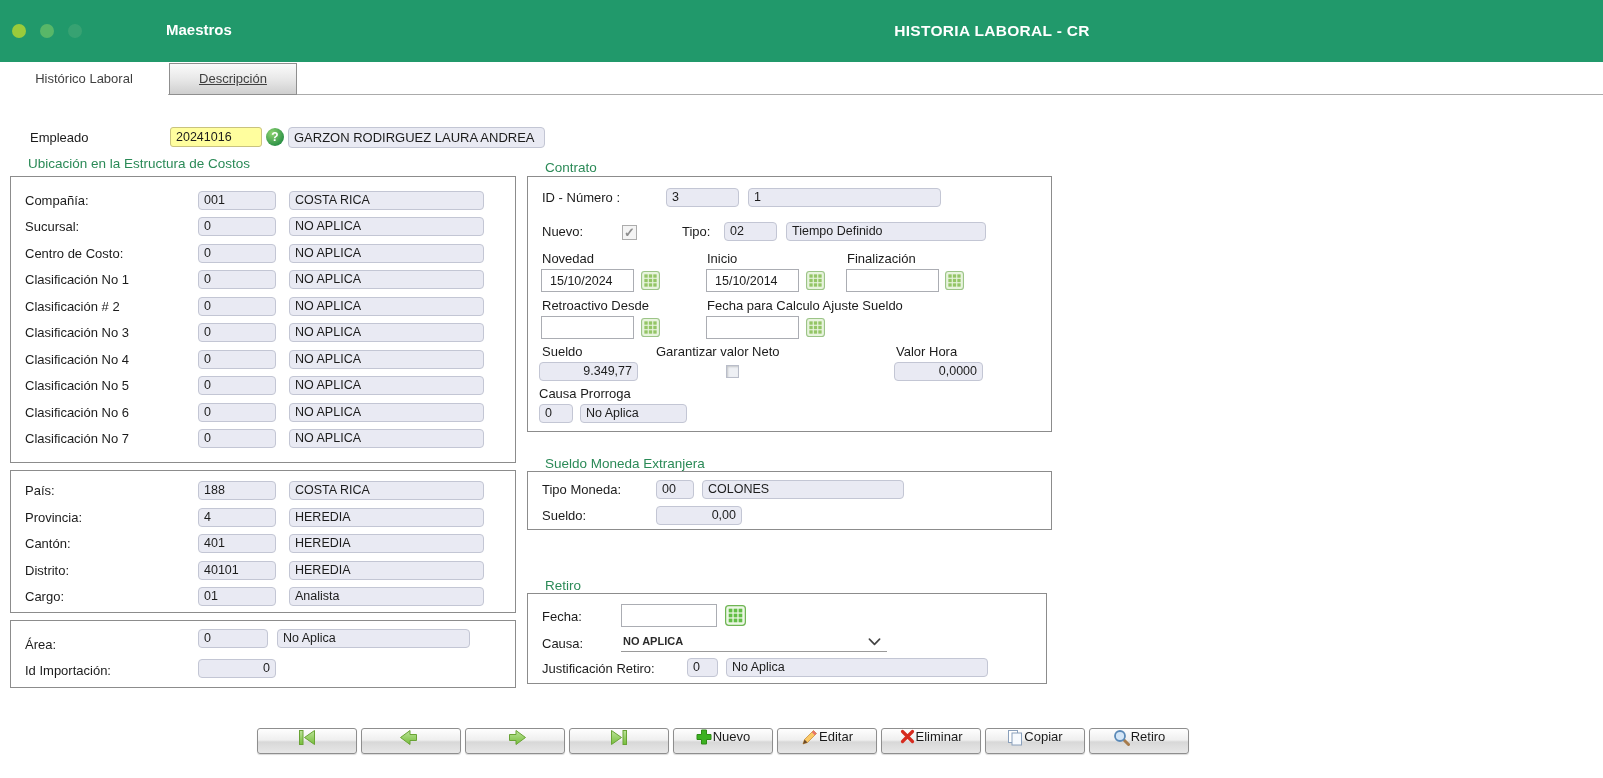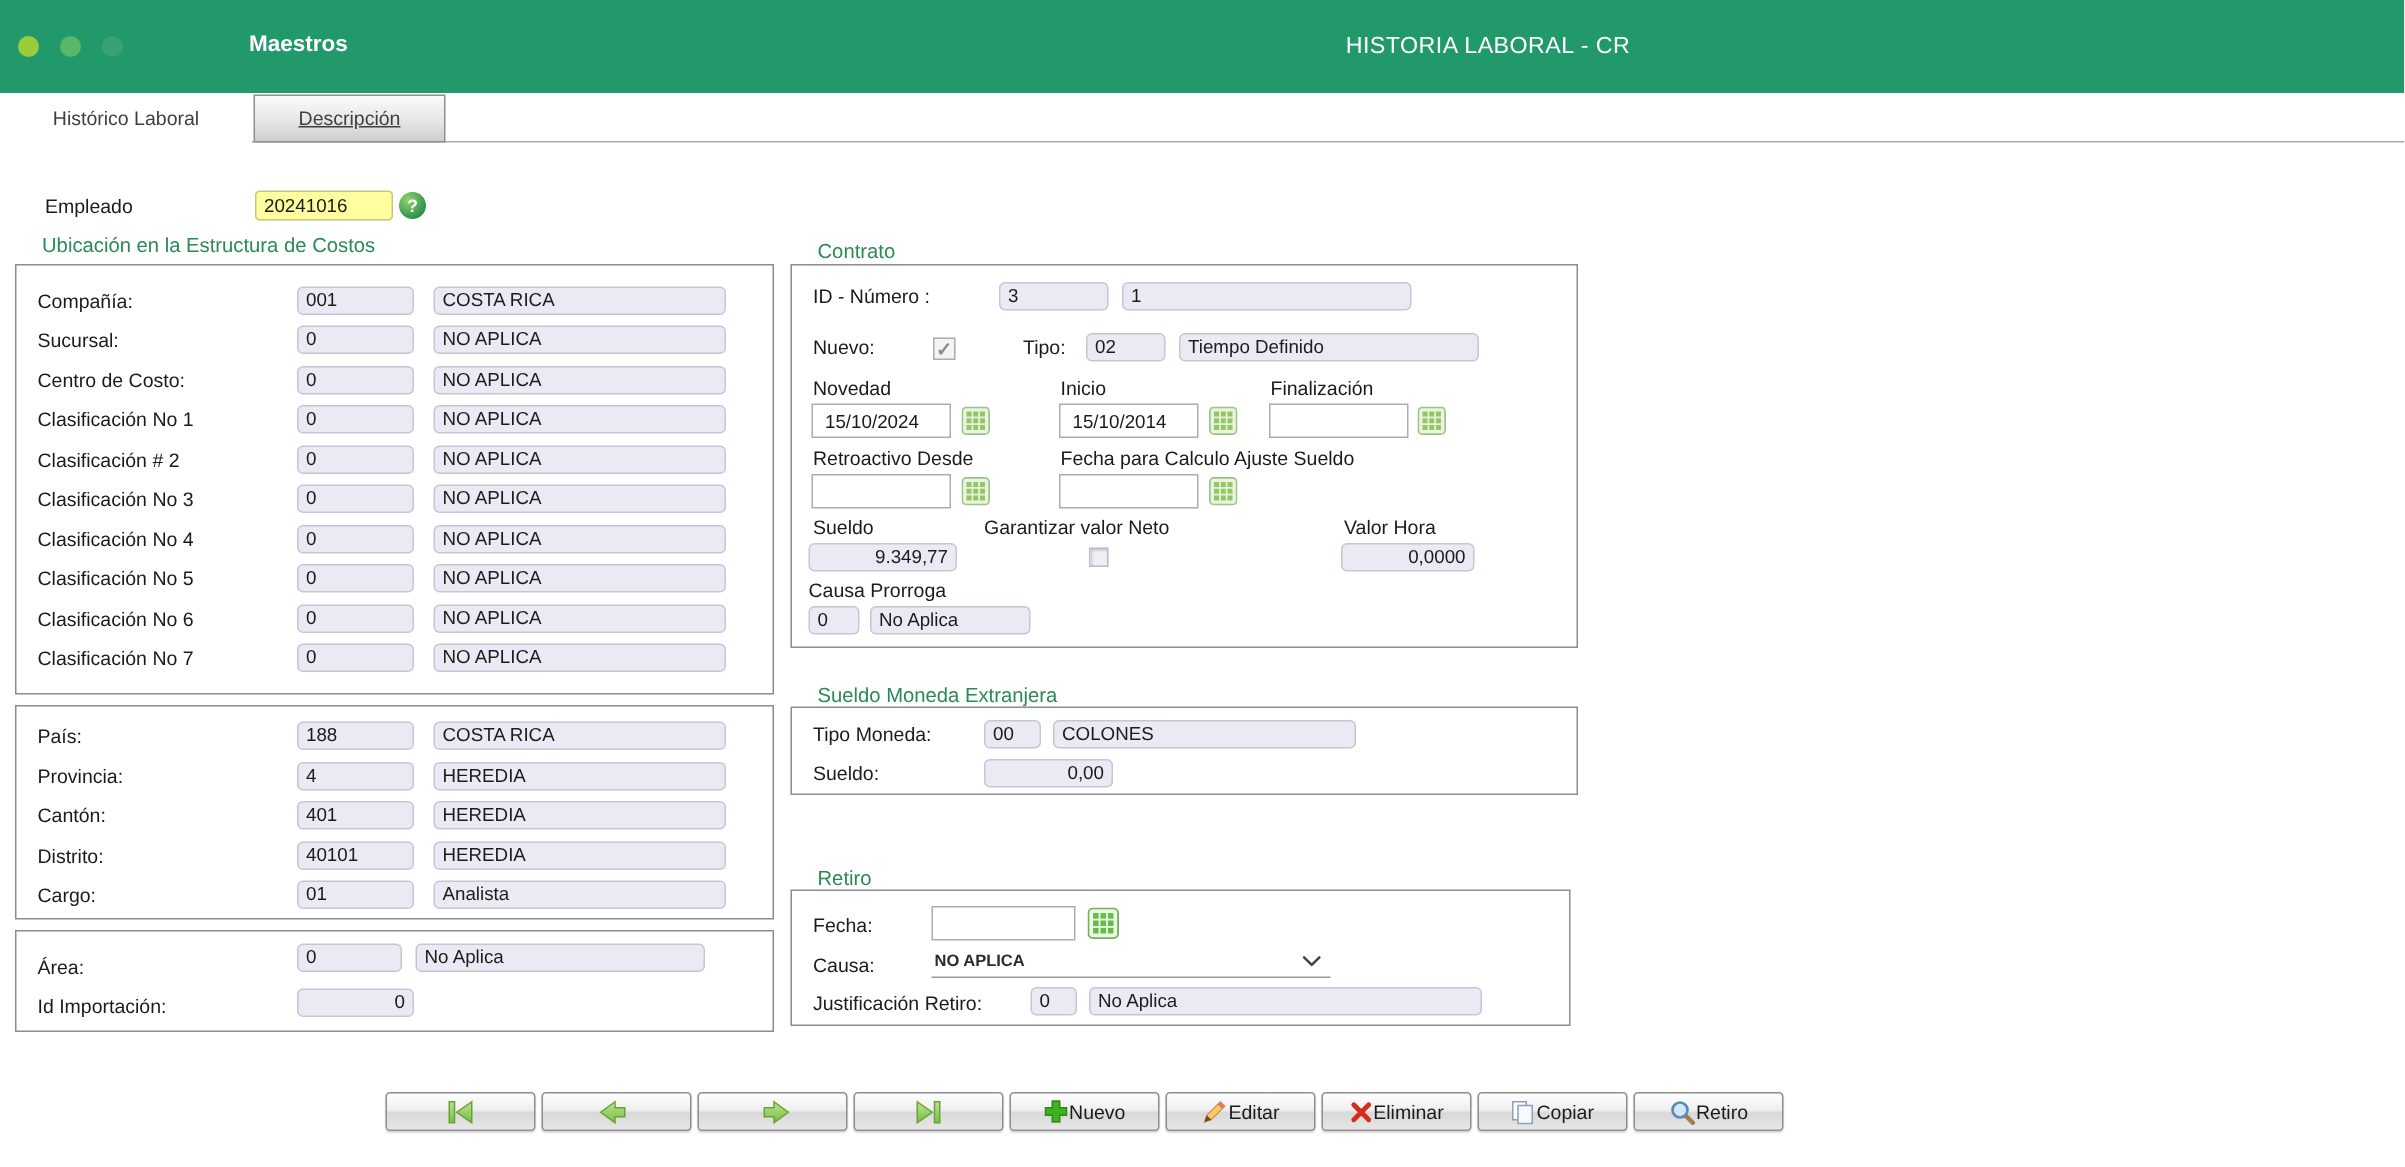--- a/index.html
+++ b/index.html
@@ -10,21 +10,21 @@
     font-family: "Liberation Sans", sans-serif; color: #1b1b1b;
   }
   
   .hdr { position:absolute; left:0; top:0; width:1603px; height:62px; background:#21996B; }
   .dot { position:absolute; top:24px; width:14px; height:14px; border-radius:50%; }
   .dot1 { left:12px; background:#9ACB3B; }
   .dot2 { left:40px; background:#5CB868; opacity:.95; }
   .dot3 { left:68px; background:#4BAA79; opacity:.55; }
   .appTitle { position:absolute; left:166px; top:21px; font-size:15px; font-weight:bold; color:#fff; }
   .pageHeading { position:absolute; left:992px; top:22px; transform:translateX(-50%);
-    font-size:15.5px; font-weight:normal; color:#fff; letter-spacing:.3px; white-space:nowrap; }
+    font-size:15.5px; font-weight:bold; color:#fff; letter-spacing:.3px; white-space:nowrap; }
   
   .tabbar { position:absolute; left:0; top:62px; width:1603px; height:33px; border-bottom:1px solid #ABABAB; background:#fff;padding-left:36px; }
   .tab { font-size:13px; color:#3f3f3f; text-align:center; cursor:default; }
   .tabActive { position:absolute; left:0; top:0; width:168px; height:34px; background:#fff; line-height:33px; z-index:2; }
   .tabInactive { position:absolute; left:169px; top:1px; width:128px; height:32px; line-height:30px;
     background:linear-gradient(#FBFBFB, #E6E6E6 55%, #CFCFCF); border:1px solid #8F8F8F;text-decoration:underline; }
   
   .lbl { position:absolute; font-size:13px; color:#1b1b1b; white-space:nowrap; }
   .stitle { position:absolute; font-size:13.5px; color:#2B8A57; white-space:nowrap; }
   .panel { position:absolute; border:1px solid #8C8C8C; background:#fff; }
@@ -46,21 +46,21 @@
   .calbtn.big { width:21px; height:21px; }
   .cb { position:absolute; width:15px; height:15px; background:#F4F4F4; border:1px solid #ACACAC; }
   .cb[data-checked="true"]::before { content:"✓"; position:absolute; left:1px; top:-1px; color:#8E8E8E; font-size:13px; font-weight:bold; }
   .cb.small { width:13px; height:13px; background:#EEF0F4; border:1px solid #B9BDC9; box-shadow:inset 1px 1px 2px rgba(0,0,0,.18); }
   .uselect { position:absolute; background:#fff; border:none; border-bottom:1px solid #9a9a9a;
     display:flex; align-items:center; justify-content:space-between; padding:0 6px 0 2px; cursor:pointer; }
   .uselect .selval { font-size:11px; font-weight:bold; color:#2b2b2b; }
   
   .btn { position:absolute; top:728px; width:100px; height:26px; border:1px solid #8E8E8E; border-radius:3px;
     background:linear-gradient(#FEFEFE, #EFEFEF 46%, #D8D8D8 54%, #E7E7E7);
-    display:flex; align-items:center; justify-content:center; gap:1px;
+    display:flex; align-items:flex-start; justify-content:center; gap:1px;
     font-size:13px; color:#1b1b1b; font-family:"Liberation Sans", sans-serif; cursor:pointer; box-shadow:0 1px 1px rgba(0,0,0,.15); }
   .btn .icon { display:inline-flex; align-items:center; }
 </style>
 </head>
 <body>
 
 <svg width="0" height="0" style="position:absolute">
   <defs>
     <linearGradient id="gArw" x1="0" y1="0" x2="0" y2="1">
       <stop offset="0" stop-color="#BCE39A"></stop>
@@ -80,20 +80,21 @@
   </div>
 
   <div class="tabbar">
     <div class="tab tabActive">Histórico Laboral</div>
     <div class="tab tabInactive">Descripción</div>
   </div>
 
   <span class="lbl" style="left:30px;top:130px">Empleado</span>
   <input class="yinput" style="left: 170px; top: 127px; width: 92px;" value="20241016">
   <span class="help" style="left:266px;top:128px">?</span>
+  <span class="fld" style="left:288px;top:127px;width:257px;height:21px;line-height:19px;font-size:13px">GARZON RODIRGUEZ LAURA ANDREA</span>
 
   <span class="stitle" style="left:28px;top:156px">Ubicación en la Estructura de Costos</span>
   <div class="panel" style="left:10px;top:176px;width:506px;height:287px">
     <div class="prow" style="top:14px">
         <span class="lbl">Compañía:</span>
         <span class="fld code">001</span>
         <span class="fld desc">COSTA RICA</span>
       </div>
     <div class="prow" style="top:40px">
         <span class="lbl">Sucursal:</span>

